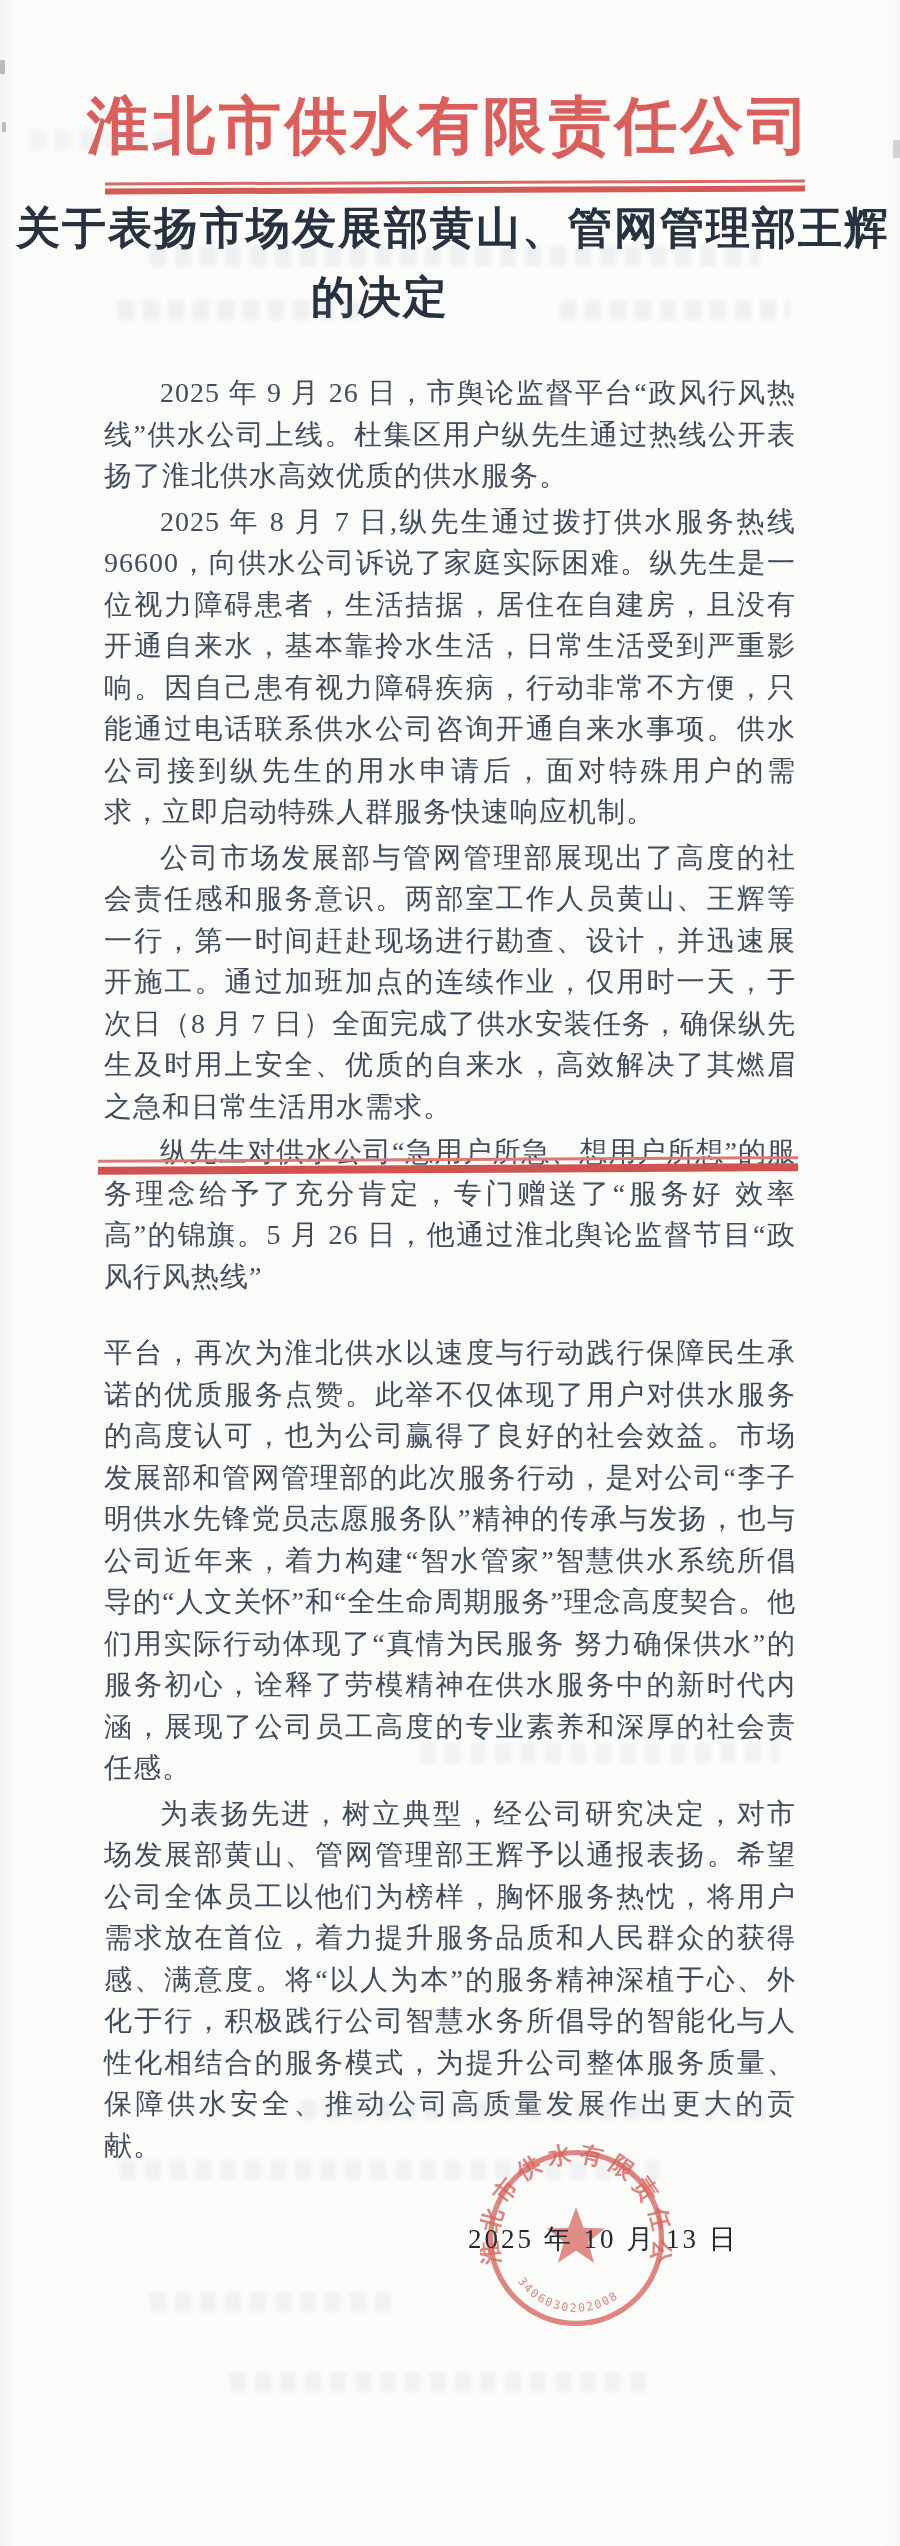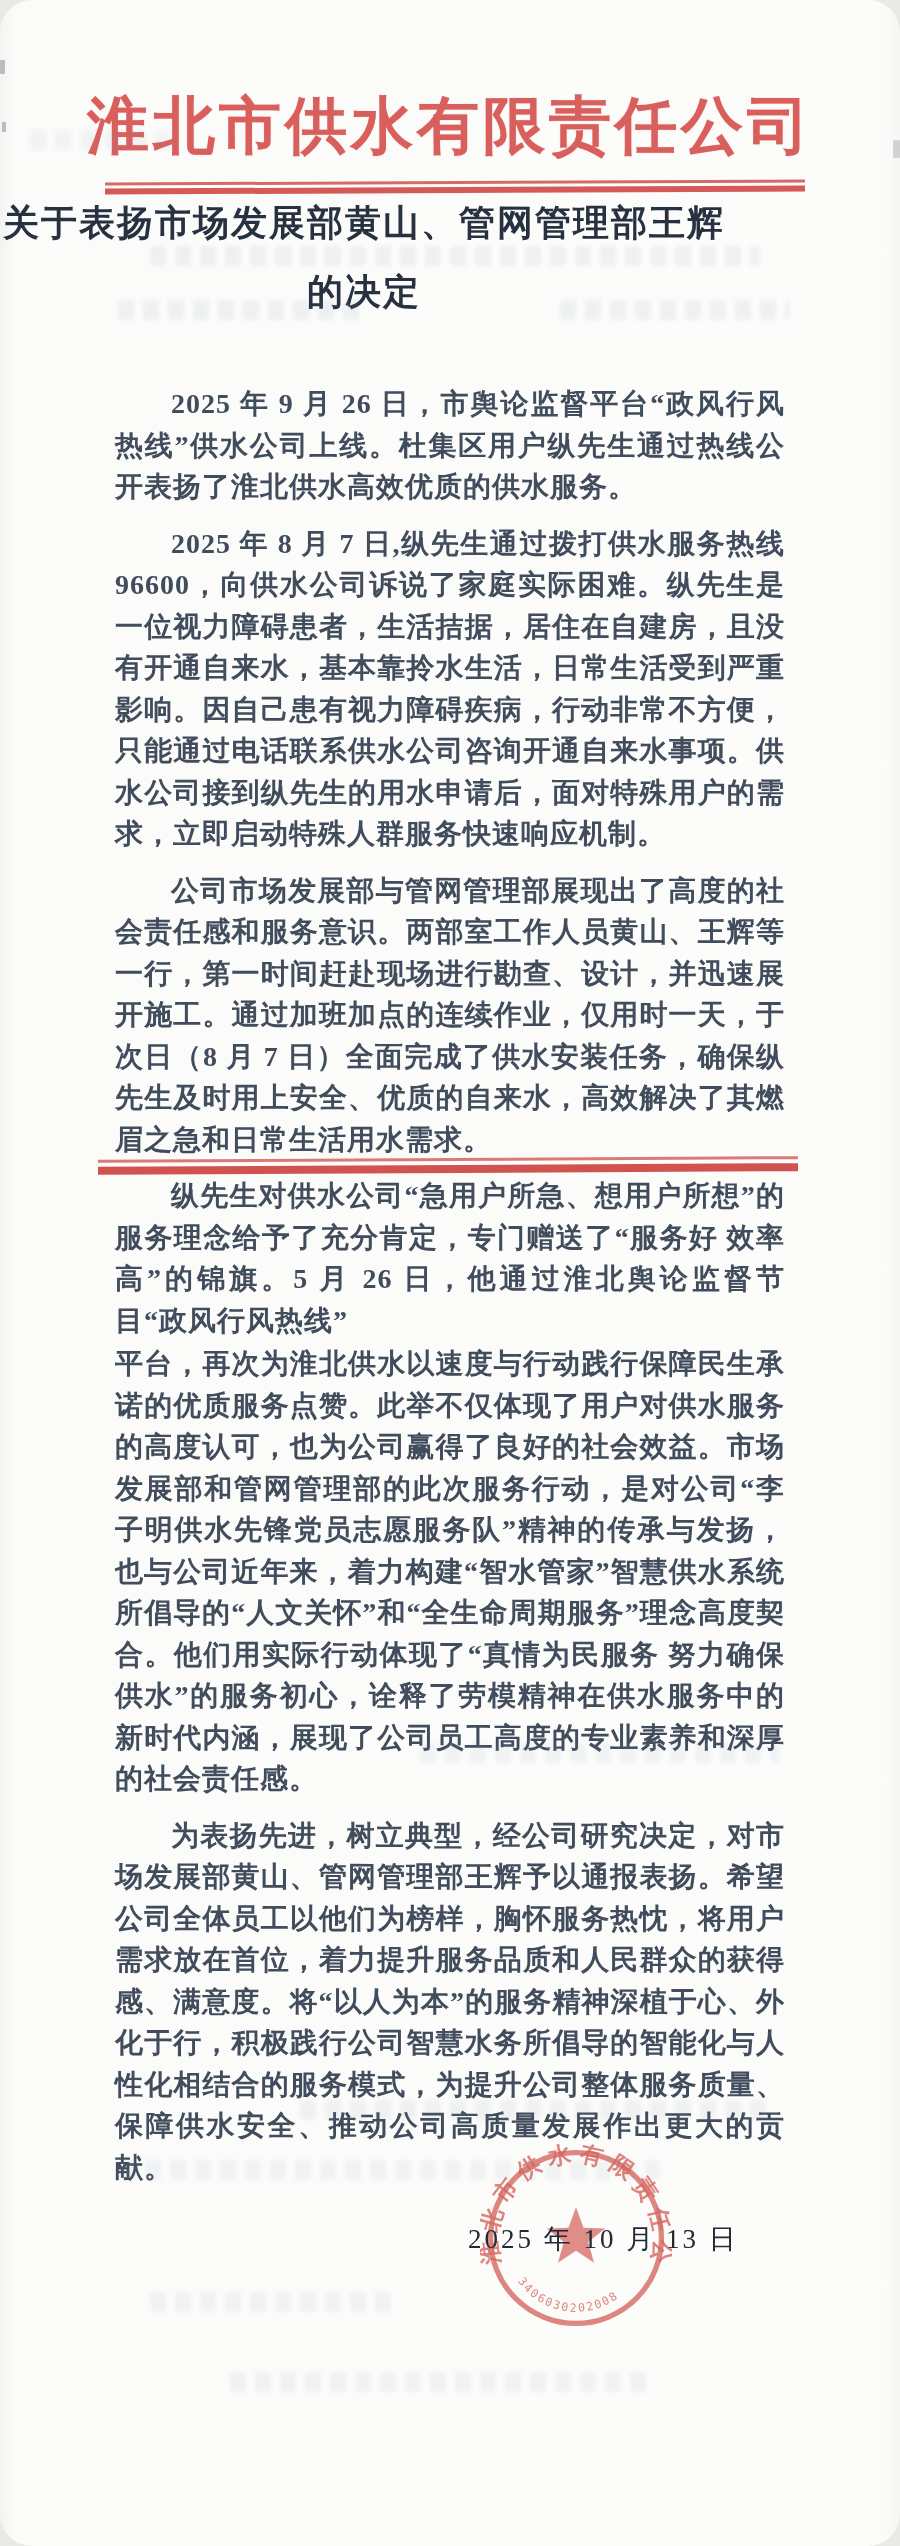--- a/index.html
+++ b/index.html
@@ -1,41 +1,40 @@
 <!DOCTYPE html>
 <html><head>
 <meta charset="utf-8">
 <style>
   html,body{margin:0;padding:0;background:#e9e9e7;}
   .sheet{
     position:relative;width:900px;height:2546px;margin:0 auto;
     background:linear-gradient(90deg,#f3f3f1 0px,#fbfbfa 14px,#fcfcfb 880px,#f6f6f4 900px);
     overflow:hidden;
     font-family:"Liberation Serif","DejaVu Serif",serif;
-    border-radius:32px;
   }
   .letterhead{
     position:absolute;top:84px;left:0;width:900px;text-align:center;
     font-size:62px;font-weight:700;letter-spacing:4px;color:#d95f5d;
     text-shadow:0 0 1px rgba(217,95,93,.55);white-space:nowrap;
   }
   .head-divider{position:absolute;left:105px;width:700px;transform:rotate(-0.25deg);}
   .head-divider .thin{height:3px;background:#d66a66;}
   .head-divider .gap{height:3px;}
   .head-divider .thick{height:6px;background:#d45a56;}
   .doc-title{
-    position:absolute;left:0;width:728px;text-align:center;
-    font-size:36px;font-weight:700;color:#273140;letter-spacing:2px;white-space:nowrap;
+    position:absolute;left:16px;width:728px;text-align:center;
+    font-size:44px;font-weight:700;color:#273140;letter-spacing:2px;white-space:nowrap;
   }
   .body-block{
     position:absolute;left:100px;width:700px;
     font-size:28px;line-height:41.5px;color:#414c5c;letter-spacing:1px;
     text-align:justify;
   }
-  .body-block p{margin:15px;text-indent:2em;font-weight:bold;}
+  .body-block p{margin:4px;text-indent:2em;}
   .body-block p.no-indent{text-indent:0;}
   .page-divider{position:absolute;left:98px;width:700px;transform:rotate(-0.3deg);}
   .page-divider .thin{height:3px;background:#db7a74;}
   .page-divider .gap{height:4px;}
   .page-divider .thick{height:8px;background:#d05350;}
   .issue-date{
     position:absolute;top:2221px;left:468px;z-index:3;
     font-size:27px;color:#2029357;color:#202935;letter-spacing:3px;white-space:nowrap;
   }
   .seal{position:absolute;top:2142px;left:480px;width:192px;height:192px;z-index:2;opacity:.88;}

